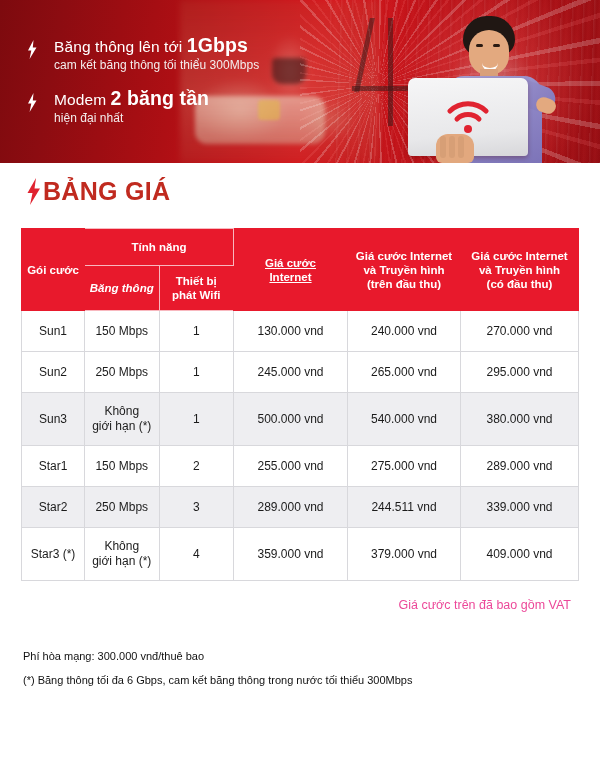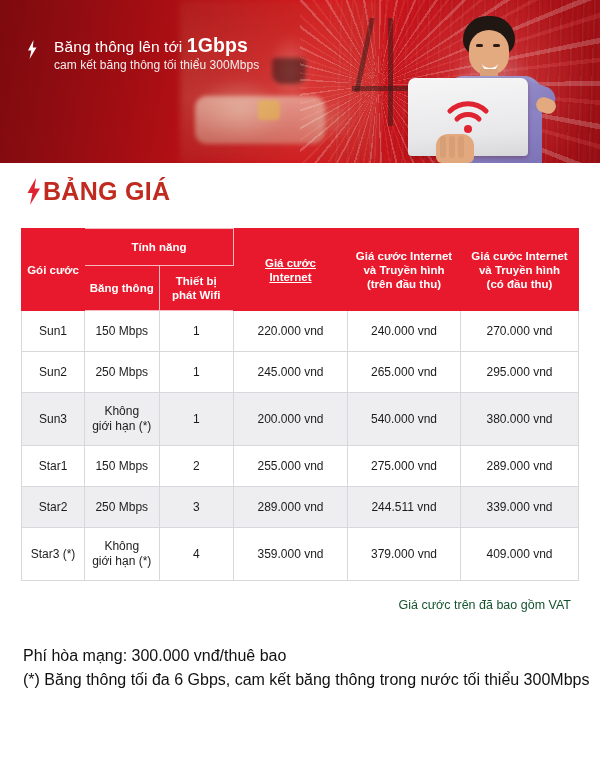--- a/index.html
+++ b/index.html
@@ -268,21 +268,21 @@
     background: #e8192c;
     color: #ffffff;
     font-size: 11.5px;
     font-weight: bold;
     line-height: 14px;
     border: 1px solid #e8192c;
     box-shadow: inset 0 0 0 1px #e8192c;
   }
   th.hdr-div { border-color: #f8b8bf; }
   th.pkg { width: 62px; margin-left: 18px; }
-  th.bw  { width: 81px; }
+  th.bw  { width: 81px; font-style: italic; }
   th.dev { width: 73px; }
   th.gi  { width: 113px; text-decoration: underline; }
   th.gtv1{ width: 112px; }
   th.gtv2{ width: 117px; }
   thead tr.row1 th { height: 36px; }
   thead tr.row2 th { height: 44px; }
 
   tbody td {
     border: 1px solid #d8d8dc;
     font-size: 12px;
@@ -294,26 +294,26 @@
   tbody tr.alt td { background: #eeeef1; }
   td.two-line { line-height: 15px; }
 
   
   .vat-note {
     position: absolute;
     left: 0; top: 598px;
     width: 571px;
     text-align: right;
     font-size: 12.5px;
-    color: #14532d;
+    color: #ec4899;
   }
   .footnotes {
     position: absolute;
     left: 23px; top: 644px;
-    font-size: 16px;
+    font-size: 11px;
     line-height: 24px;
     color: #111111;
   }
 </style>
 </head>
 <body>
 
 <div class="banner">
   <div class="banner-bg-base"></div>
   <div class="banner-room"></div>
@@ -356,20 +356,27 @@
   <div class="banner-text">
 
     <div class="b-item">
       <svg class="b-bolt" viewBox="0 0 10 19">
         <polygon points="6.5,0 1,10.5 4.3,10.5 2.6,19 9.5,7.6 5.8,7.6" fill="#ffffff"></polygon>
       </svg>
       <div class="b-l1"><span>Băng thông lên tới </span><b>1Gbps</b></div>
       <div class="b-l2">cam kết băng thông tối thiểu 300Mbps</div>
     </div>
 
+    <div class="b-item">
+      <svg class="b-bolt" viewBox="0 0 10 19">
+        <polygon points="6.5,0 1,10.5 4.3,10.5 2.6,19 9.5,7.6 5.8,7.6" fill="#ffffff"></polygon>
+      </svg>
+      <div class="b-l1"><span>Modem </span><b>2 băng tần</b></div>
+      <div class="b-l2">hiện đại nhất</div>
+    </div>
 
   </div>
 </div>
 
 <div class="title-row">
   <svg class="title-bolt" viewBox="0 0 15 27">
     <polygon points="10,0 1.5,15 6.5,15 4,27 14,10.5 8.5,10.5" fill="#e02330"></polygon>
   </svg>
   <div class="title-text">BẢNG GIÁ</div>
 </div>
@@ -400,40 +407,40 @@
         <div>Thiết bị</div>
         <div>phát Wifi</div>
       </th>
     </tr>
   </thead>
   <tbody id="table-body">
       <tr>
         <td>Sun1</td>
         <td>150 Mbps</td>
         <td>1</td>
-        <td>220.000 vnd</td>
+        <td>130.000 vnd</td>
         <td>240.000 vnd</td>
         <td>270.000 vnd</td>
       </tr>
       <tr>
         <td>Sun2</td>
         <td>250 Mbps</td>
         <td>1</td>
         <td>245.000  vnd</td>
         <td>265.000 vnd</td>
         <td>295.000 vnd</td>
       </tr>
       <tr class="alt tall">
         <td>Sun3</td>
         <td class="two-line">
           <div>Không</div>
           <div>giới hạn (*)</div>
         </td>
         <td>1</td>
-        <td>200.000 vnd</td>
+        <td>500.000 vnd</td>
         <td>540.000 vnd</td>
         <td>380.000 vnd</td>
       </tr>
       <tr>
         <td>Star1</td>
         <td>150 Mbps</td>
         <td>2</td>
         <td>255.000 vnd</td>
         <td>275.000 vnd</td>
         <td>289.000 vnd</td>

